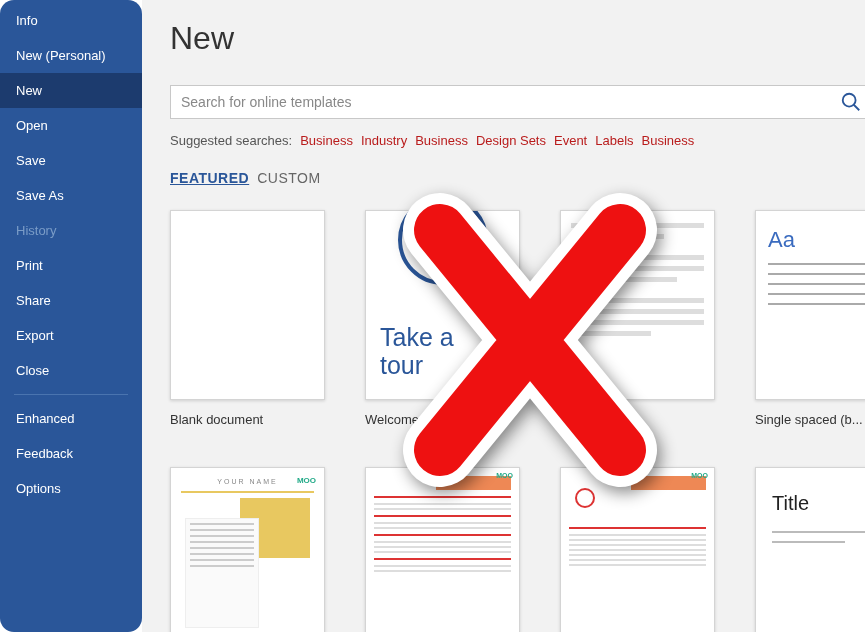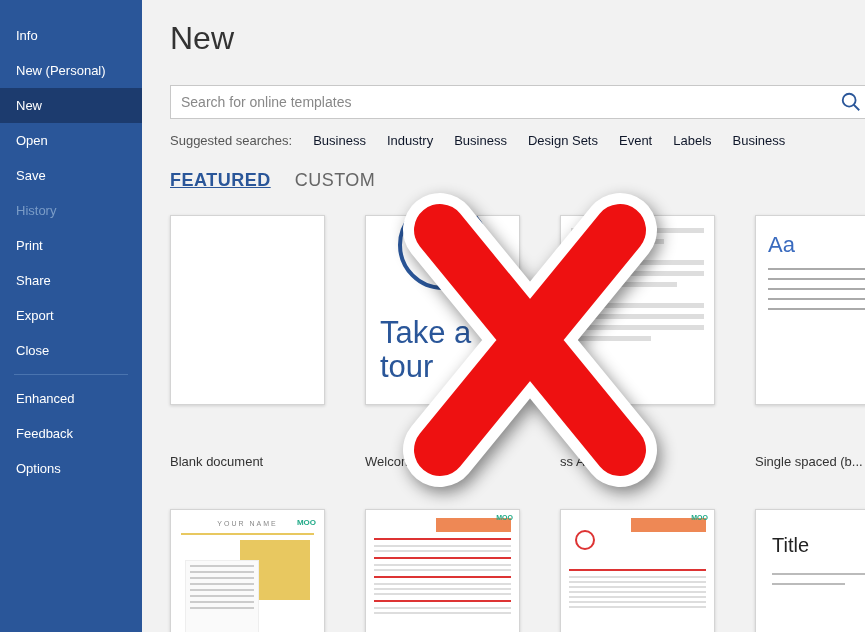--- a/index.html
+++ b/index.html
@@ -1,42 +1,42 @@
 <!DOCTYPE html>
 <html><head>
 <meta charset="utf-8">
 <style>
   * { box-sizing: border-box; margin: 0; padding: 0; }
   body { font-family: "Segoe UI", Tahoma, sans-serif; background: #fff; width: 865px; height: 632px; overflow: hidden; position: relative; }
   .app { display: flex; width: 100%; height: 100%; }
-  .sidebar { width: 142px; background: #2a5699; color: #fff; display: flex; flex-direction: column; padding-top: 18px; }
+  .sidebar { width: 142px; background: #2a5699; color: #fff; display: flex; flex-direction: column; padding-top: 3px; border-radius: 14px; }
   .sidebar-item { padding: 10px 16px; font-size: 13px; cursor: pointer; }
   .sidebar-item.active { background: #1c3b6e; }
   .sidebar-item.disabled { color: #7a9cc7; }
   .sidebar-divider { height: 1px; background: #4a74af; margin: 6px 14px; }
   .main { flex: 1; background: #f2f2f2; padding: 20px 0 0 28px; display: flex; flex-direction: column; overflow: hidden; }
   .page-title { font-size: 32px; font-weight: 300; color: #333; margin-bottom: 28px; }
   .search-wrap { position: relative; width: 700px; margin-bottom: 14px; }
   .search-input { width: 100%; height: 34px; border: 1px solid #c8c8c8; background: #fff; padding: 0 40px 0 10px; font-size: 14px; color: #333; }
   .search-input::placeholder { color: #888; }
   .search-icon { position: absolute; right: 6px; top: 4px; width: 26px; height: 26px; display: flex; align-items: center; justify-content: center; }
   .suggest-row { display: flex; align-items: center; gap: 8px; font-size: 13px; color: #555; margin-bottom: 22px; }
   .suggest-label { color: #555; }
-  .suggest-link { color: #0f172a; cursor: pointer; margin-left: 13px; }
-  .tabs { display: flex; gap: 24px; font-size: 18px; margin-bottom: 20px; }
+  .suggest-link { color: #b91c1c; cursor: pointer; }
+  .tabs { display: flex; gap: 8px; font-size: 14px; margin-bottom: 20px; }
   .tab { color: #666; cursor: pointer; padding-bottom: 4px; letter-spacing: 0.5px; }
   .tab.active { color: #2a5699; font-weight: 600; text-decoration: underline; }
   .grid { display: flex; gap: 40px; flex-wrap: wrap; width: 740px; }
   .template { width: 155px; display: flex; flex-direction: column; align-items: flex-start; }
   .thumb { width: 155px; height: 190px; border: 1px solid #d4d4d4; background: #fff; box-shadow: 0 1px 3px rgba(0,0,0,0.15); margin-bottom: 12px; position: relative; overflow: hidden; }
-  .template-label { font-size: 13px; color: #333; white-space: nowrap; overflow: hidden; text-overflow: ellipsis; max-width: 155px; margin-top: 37px; }
+  .template-label { font-size: 13px; color: #333; white-space: nowrap; overflow: hidden; text-overflow: ellipsis; max-width: 155px; }
   
   .thumb.tour { display:flex; flex-direction:column; justify-content:flex-end; padding:20px 14px; }
   .thumb.tour .circle { position:absolute; top:-16px; left:50%; transform:translateX(-50%); width:90px; height:90px; border:4px solid #2a5699; border-radius:50%; }
-  .thumb.tour .big { font-size:31px; color:#2a5699; line-height:1.1; }
+  .thumb.tour .big { font-size:25px; color:#2a5699; line-height:1.1; }
   .thumb.addin { padding:12px 10px; }
   .thumb.addin .line { height:5px; background:#ddd; margin-bottom:6px; }
   .thumb.single { padding:16px 12px; }
   .thumb.single .aa { font-size:22px; color:#3a6bbf; margin-bottom:10px; }
   .thumb.single .line { height:2px; background:#aaa; margin-bottom:8px; }
   .thumb.crisp { padding:10px; }
   .thumb.crisp .name { text-align:center; font-size:7px; letter-spacing:2px; color:#888; margin-bottom:6px; }
   .thumb.crisp .bar { height:2px; background:#e8c860; margin:4px 0; }
   .thumb.crisp .block { background:#e8c860; width:70px; height:60px; position:absolute; right:14px; top:30px; }
   .thumb.crisp .card { position:absolute; left:14px; top:50px; width:74px; height:110px; background:#fafafa; border:1px solid #eee; padding:4px; }
@@ -57,20 +57,21 @@
 </head>
 <body>
 
 <div class="app">
   <div class="sidebar">
     <div class="sidebar-item">Info</div>
     <div class="sidebar-item">New (Personal)</div>
     <div class="sidebar-item active">New</div>
     <div class="sidebar-item">Open</div>
     <div class="sidebar-item">Save</div>
+    <div class="sidebar-item">Save As</div>
     <div class="sidebar-item disabled">History</div>
     <div class="sidebar-item">Print</div>
     <div class="sidebar-item">Share</div>
     <div class="sidebar-item">Export</div>
     <div class="sidebar-item">Close</div>
     <div class="sidebar-divider"></div>
     <div class="sidebar-item">Enhanced</div>
     <div class="sidebar-item">Feedback</div>
     <div class="sidebar-item">Options</div>
   </div>

